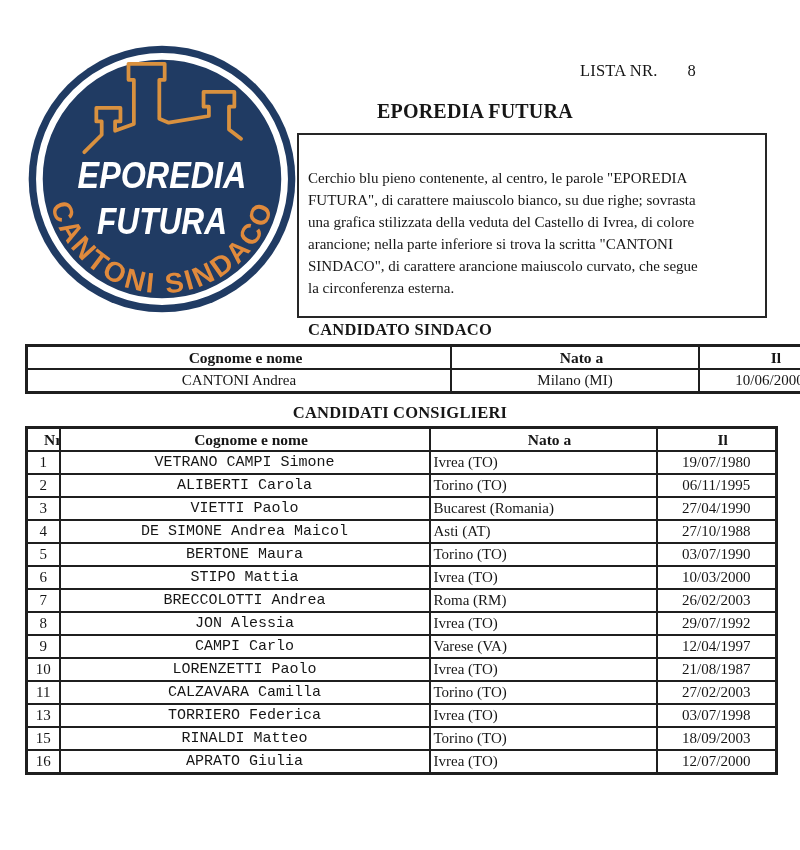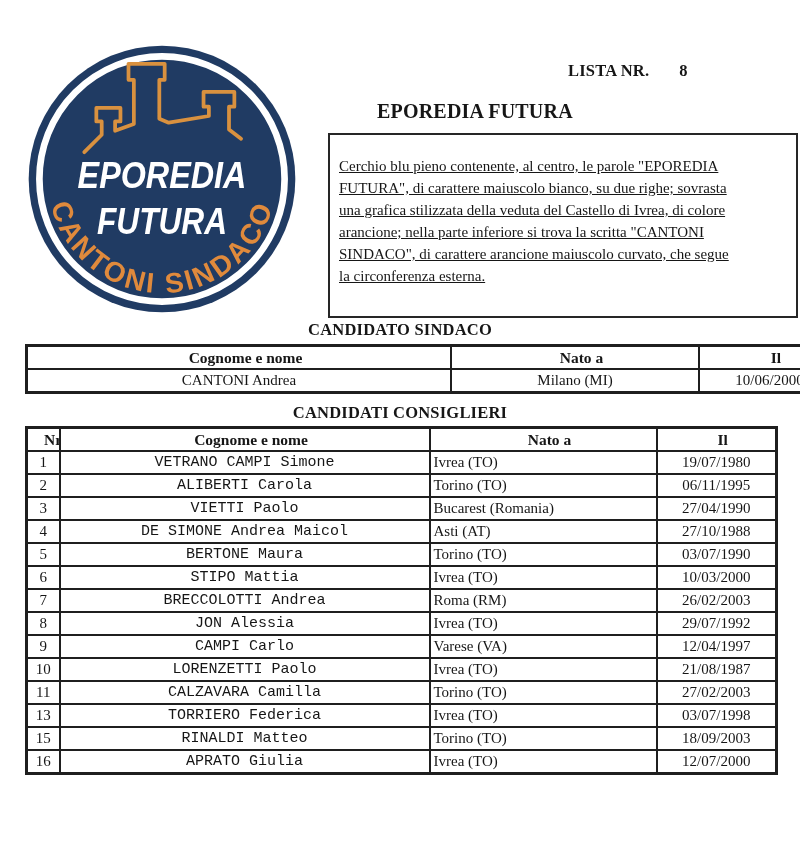--- a/index.html
+++ b/index.html
@@ -1,36 +1,36 @@
 <!DOCTYPE html>
 <html><head>
 <meta charset="utf-8">
 <style>
   html,body { margin:0; padding:0; }
   body {
     width:800px; height:850px; background:#ffffff; position:relative;
     font-family:"Liberation Serif", serif; color:#161616; overflow:hidden;
   }
   .lista {
-    position:absolute; left:568px; top:61px;
-    font-weight:bold; font-size:16.5px; letter-spacing:0.2px;
+    position:absolute; left:580px; top:61px;
+    font-weight:normal; font-size:16.5px; letter-spacing:0.2px;
   }
   .lista .num { display:inline-block; margin-left:30px; }
 
   .logo-wrap { position:absolute; left:28px; top:43px; width:268px; height:272px; }
   .logo-wrap svg { width:100%; height:100%; }
 
   .sym-title {
     position:absolute; left:377px; top:100px;
     font-weight:bold; font-size:20px; letter-spacing:0.2px;
   }
   .desc-box {
-    position:absolute; left:328px; top:133px; width:470px; height:185px;
+    position:absolute; left:297px; top:133px; width:470px; height:185px;
     box-sizing:border-box; border:2px solid #262626;
-    padding:20px 6px 0 9px; font-size:15px; line-height:22px;text-decoration:underline;
+    padding:32px 6px 0 9px; font-size:15px; line-height:22px;
   }
   .desc-box span { display:block; white-space:nowrap; }
 
   .sec-heading {
     position:absolute; left:0; width:800px; text-align:center;
     font-weight:bold; font-size:16.5px; letter-spacing:0.2px;
   }
   #h-sindaco { top:320px; }
   #h-cons    { top:403px; }
 

